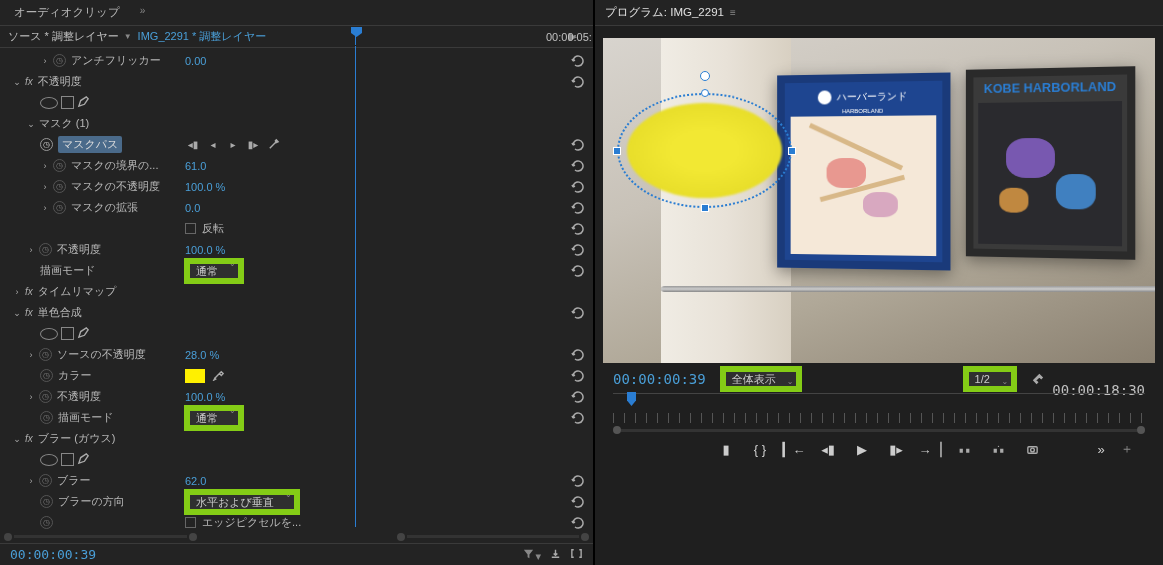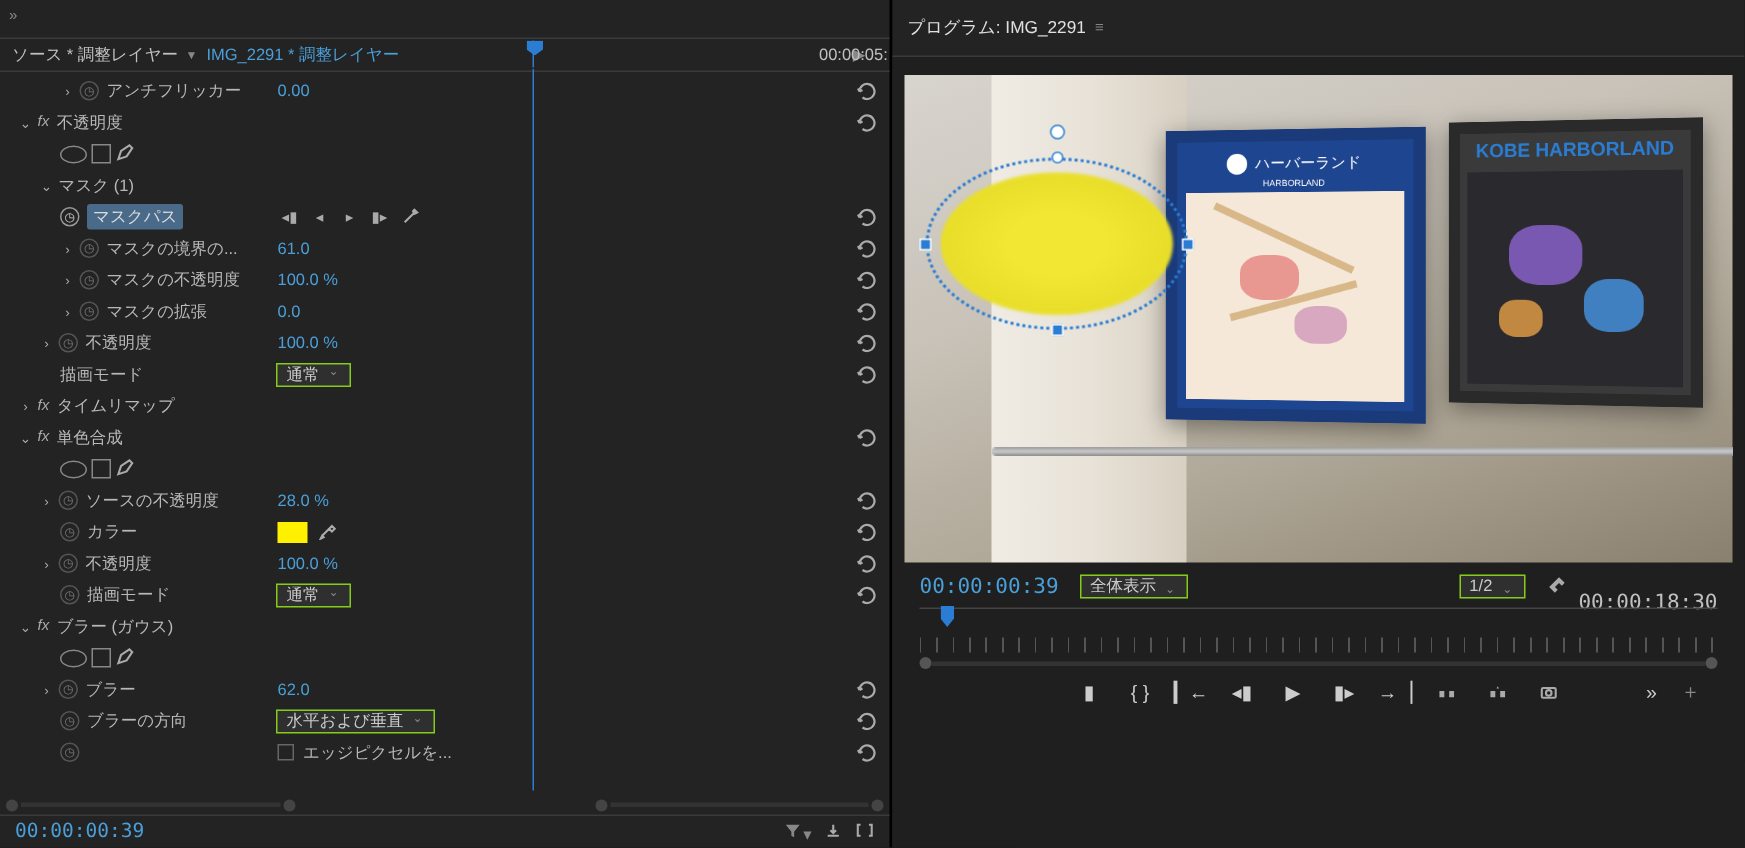--- a/index.html
+++ b/index.html
@@ -27,21 +27,21 @@
 .indent2 { padding-left: 40px; }
 .indent3 { padding-left: 54px; }
 .toggle { width: 10px; font-size: 9px; color: #aaa; cursor: pointer; margin-right: 3px; display:inline-block; text-align:center; }
 .fx { font-style: italic; font-size: 10px; margin-right: 5px; color: #aaa; }
 .stopwatch { width: 13px; height: 13px; border: 1px solid #555; border-radius: 50%; margin-right: 5px; display:inline-flex; align-items:center; justify-content:center; font-size:8px; color:#777; }
 .stopwatch.on { border-color:#999; color:#ccc; }
 .prop-name { flex: 0 0 auto; margin-right: 6px; }
 .prop-name.sel { background:#4a6a8a; padding:1px 4px; border-radius:2px; color:#ddd; }
 .prop-val { color: #4a9fd8; cursor: pointer; position:absolute; left:185px; }
 .sel-row { display: flex; position:absolute; left:184px; }
-select { background: #2f2f2f; border: 1px solid #84cc16; color: #ccc; font-size: 11px; padding: 1px 20px 1px 6px; cursor:pointer; appearance: none; }
+select { background: #2f2f2f; border: 6px solid #84cc16; color: #ccc; font-size: 11px; padding: 1px 20px 1px 6px; cursor:pointer; appearance: none; }
 .sel-caret { pointer-events:none; position:relative; left:-15px; top:1px; font-size:8px; color:#888; }
 .reset-btn { margin-left: auto; width: 16px; height: 14px; display:flex; align-items:center; justify-content:center; cursor:pointer; }
 .reset-btn svg { width:12px; height:12px; }
 .cb-row { display:flex; align-items:center; gap:6px; position:absolute; left:185px; }
 .cb { width:11px; height:11px; border:1px solid #666; display:inline-block; }
 .ellipse-icon { width:18px; height:12px; border:1px solid #888; border-radius:50%; display:inline-block; }
 .rect-icon { width:13px; height:13px; border:1px solid #888; display:inline-block; margin-left:3px; }
 .pen-icon { display:inline-block; margin-left:3px; }
 .track-btns { display:flex; gap:4px; position:absolute; left:185px; }
 .tb { width:16px; height:14px; display:flex; align-items:center; justify-content:center; color:#aaa; cursor:pointer; font-size:10px; }
@@ -52,21 +52,21 @@
 .timeline-mini .playhead-top { position:absolute; left:-5px; top:0; width:11px; height:10px; background:#2a7dd2; clip-path: polygon(0 0, 100% 0, 100% 60%, 50% 100%, 0 60%); }
 .mini-line { position:absolute; top:46px; bottom:38px; left:355px; width:1px; background:#2a7dd2; }
 
 .bottom-bar { height: 22px; display: flex; align-items: center; padding: 0 10px; border-top: 1px solid #3a3a3a; }
 .timecode { color: #4a9fd8; font-size: 13px; font-family: monospace; }
 .bb-icons { margin-left:auto; display:flex; gap:8px; color:#888; }
 .hscroll { height:13px; display:flex; align-items:center; padding:0 4px; }
 .scroll-dot { width:8px; height:8px; border-radius:50%; background:#444; }
 .scroll-track { flex:1; height:3px; background:#333; margin:0 2px; }
 
-.prog-head { display:flex; align-items:center; height:38px; padding:0 10px; border-bottom:1px solid #3a3a3a; }
+.prog-head { display:flex; align-items:center; height:26px; padding:0 10px; border-bottom:1px solid #3a3a3a; }
 .prog-title { color:#e0e0e0; font-size:11.5px; }
 .hamb { margin-left:6px; color:#888; font-size:10px; }
 
 .viewer { flex:1; background:#1f1f1f; padding:12px 8px; position:relative; }
 .viewer-img { width:100%; height:325px; background: linear-gradient(160deg,#d8d4ce 0%,#c8c2b8 35%,#b0a898 65%,#8a8070 100%); position:relative; overflow:hidden; }
 .pillar { position:absolute; left:58px; top:0; width:130px; height:100%; background:linear-gradient(90deg,#f0ece4,#e8e2d8,#d8d0c2); }
 .signboard { position:absolute; background:#1e4590; border:8px solid #1a3a7a; box-shadow:0 4px 15px rgba(0,0,0,0.4); }
 .sb1 { left:172px; top:36px; width:175px; height:195px; transform:perspective(800px) rotateY(-8deg); }
 .sb1-head { height:30px; display:flex; align-items:center; justify-content:center; color:#fff; font-size:10px; gap:5px; }
 .sb1-map { position:absolute; top:34px; left:6px; right:6px; bottom:6px; background:#f5e8d8; }
@@ -105,20 +105,21 @@
 .mapblob { position:absolute; border-radius:40%; }
 
 svg.ic { width:13px; height:13px; fill:none; stroke:#aaa; stroke-width:1.5; }
 </style>
 </head>
 <body>
 
 <div class="app">
   <div class="left-panel">
     <div class="tabs">
+      <div class="tab">オーディオクリップ</div>
       <div class="tab-icon">»</div>
     </div>
 
     <div class="source-bar" style="position:relative">
       <span class="source-label">ソース * 調整レイヤー</span>
       <span class="src-dd">▼</span>
       <span class="source-clip">IMG_2291 * 調整レイヤー</span>
       <span class="src-play">▶</span>
       <span class="src-timecode">00:00:05:</span>
     </div>
@@ -202,20 +203,31 @@
             <svg class="ic">
               <path d="M2 7a5 5 0 1 1 2 4M2 7l-1-2M2 7l2-1"></path>
             </svg>
           </span>
         </div>
       <div class="eff-row indent2" style="position:relative">
           <span class="toggle">›</span>
           <span class="stopwatch">◷</span>
           <span class="prop-name">マスクの拡張</span>
           <span class="prop-val">0.0</span>
+          <span class="reset-btn">
+            <svg class="ic">
+              <path d="M2 7a5 5 0 1 1 2 4M2 7l-1-2M2 7l2-1"></path>
+            </svg>
+          </span>
+        </div>
+      <div class="eff-row indent3" style="position:relative">
+          <span class="cb-row">
+            <span class="cb"></span>
+            <span>反転</span>
+          </span>
           <span class="reset-btn">
             <svg class="ic">
               <path d="M2 7a5 5 0 1 1 2 4M2 7l-1-2M2 7l2-1"></path>
             </svg>
           </span>
         </div>
       <div class="eff-row indent1" style="position:relative">
           <span class="toggle">›</span>
           <span class="stopwatch">◷</span>
           <span class="prop-name">不透明度</span>

